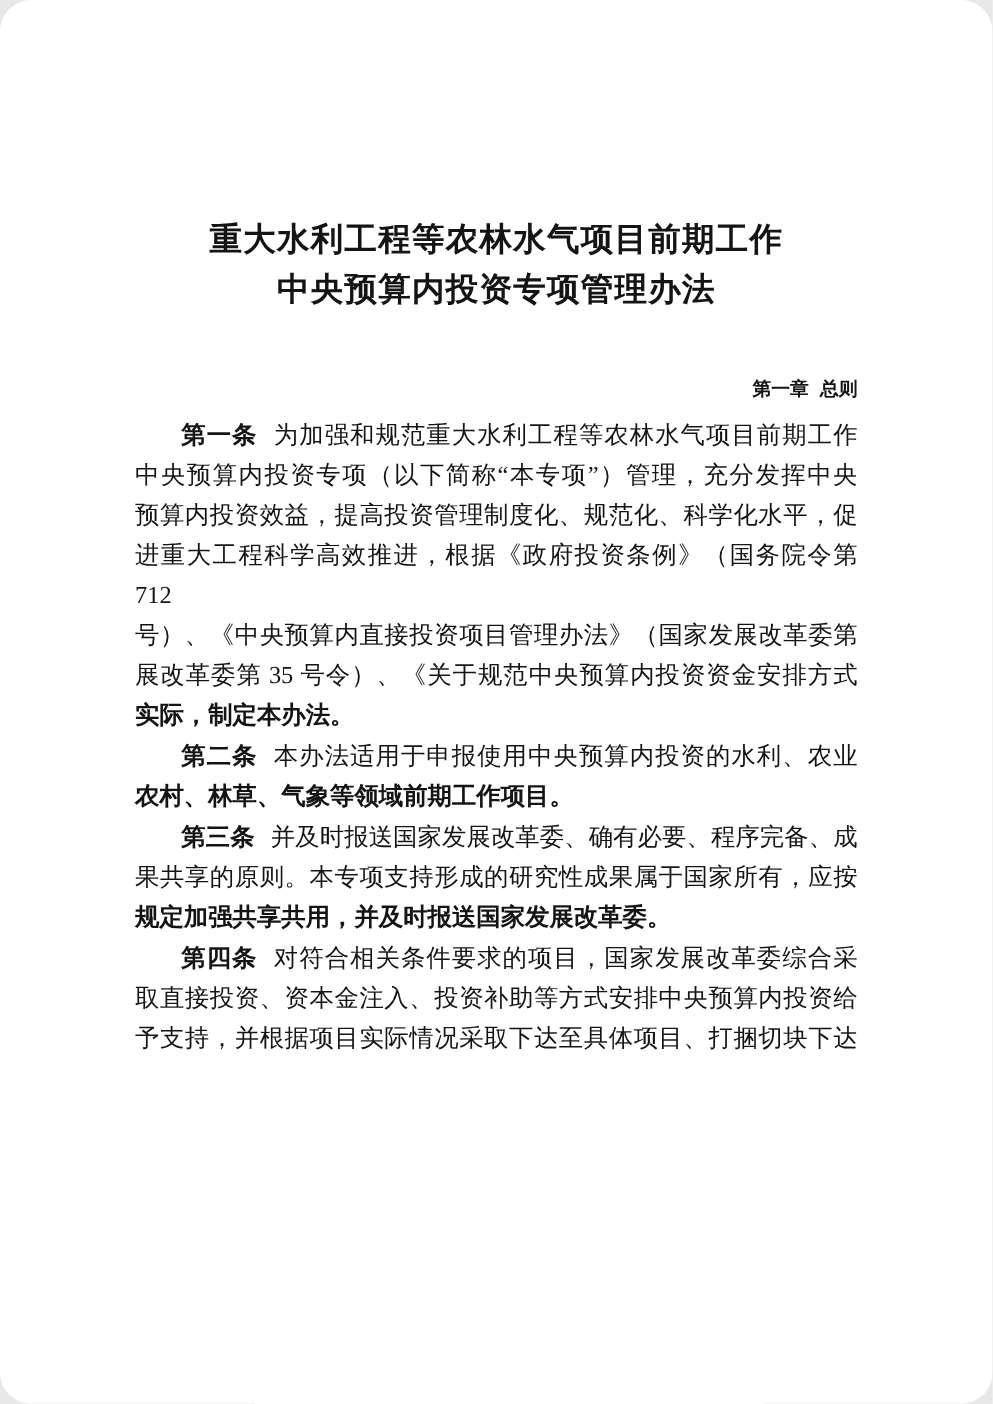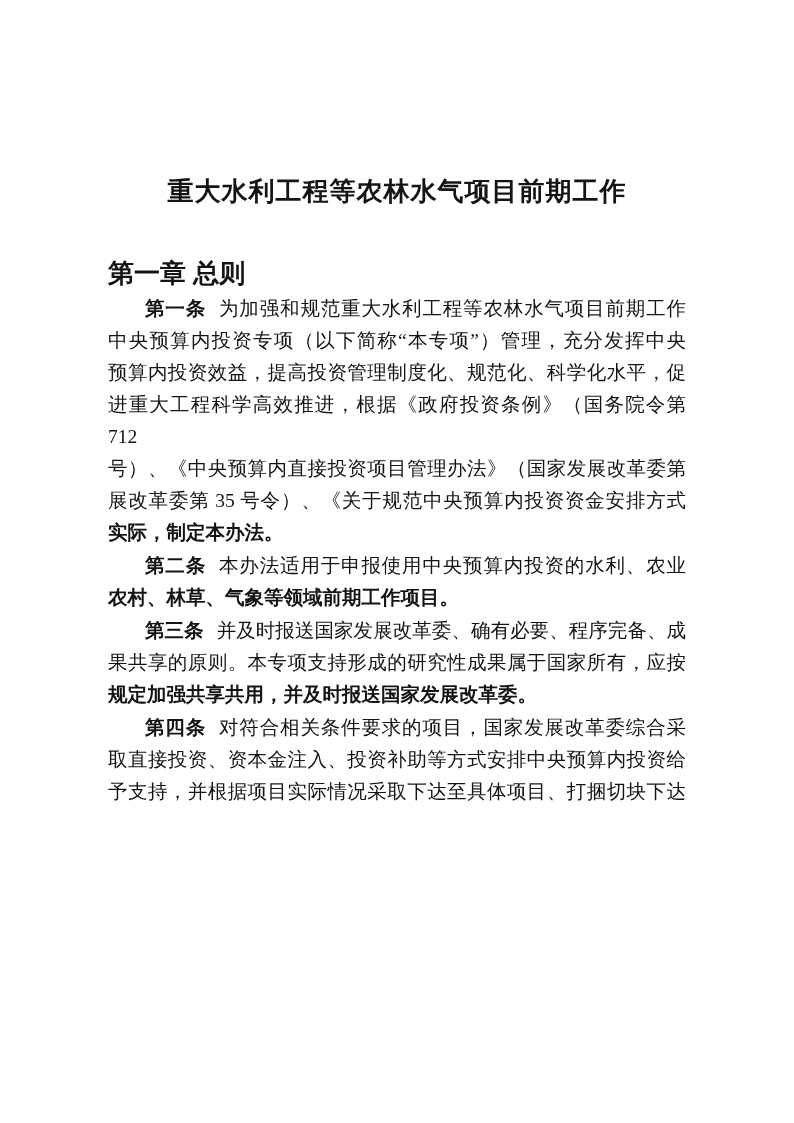--- a/index.html
+++ b/index.html
@@ -9,41 +9,42 @@
   }
   .page {
     position: relative;
     width: 794px;
     height: 1123px;
     margin: 0 auto;
     background: #ffffff;
     color: #141414;
     overflow: hidden;
     font-family: "Liberation Serif", "DejaVu Serif", serif;
+    border-radius: 25px;
   }
   .content {
     padding: 0 108px;
     width: 578px;
   }
   .doc-title {
     padding-top: 172px;
     margin: 0;
     text-align: center;
     font-family: "Liberation Serif", "DejaVu Serif", serif;
     font-weight: bold;
     font-size: 26px;
     line-height: 40px;
     letter-spacing: 1px;
   }
   .chapter {
     margin: 48px 0 0 0;
-    text-align: left;
-    font-family: Liberation Sans, sans-serif;
+    text-align: right;
+    font-family: Liberation Mono, monospace;
     font-weight: bold;
-    font-size: 26px;
+    font-size: 15px;
     line-height: 26px;
   }
   .body-text {
     margin-top: 6px;
     font-size: 19.5px;
     line-height: 32px;
   }
   .ln {
     text-align: justify;
     text-align-last: justify;
@@ -61,20 +62,21 @@
     margin-right: 13px;
   }
 </style>
 </head>
 <body>
 
 <div class="page">
   <div class="content">
     <h1 class="doc-title">
       <span>重大水利工程等农林水气项目前期工作</span><br>
+      <span>中央预算内投资专项管理办法</span>
     </h1>
     <h2 class="chapter">第一章 总则</h2>
     <div class="body-text" id="body-text">
         <div class="ln indent"><span class="art">第一条</span><span>为加强和规范重大水利工程等农林水气项目前期工作</span></div>
         <div class="ln"><span>中央预算内投资专项（以下简称“本专项”）管理，充分发挥中央</span></div>
         <div class="ln"><span>预算内投资效益，提高投资管理制度化、规范化、科学化水平，促</span></div>
         <div class="ln"><span>进重大工程科学高效推进，根据《政府投资条例》（国务院令第 712</span></div>
         <div class="ln"><span>号）、《中央预算内直接投资项目管理办法》（国家发展改革委第</span></div>
         <div class="ln"><span>展改革委第 35 号令）、《关于规范中央预算内投资资金安排方式</span></div>
         <div class="ln last"><span>实际，制定本办法。</span></div>

